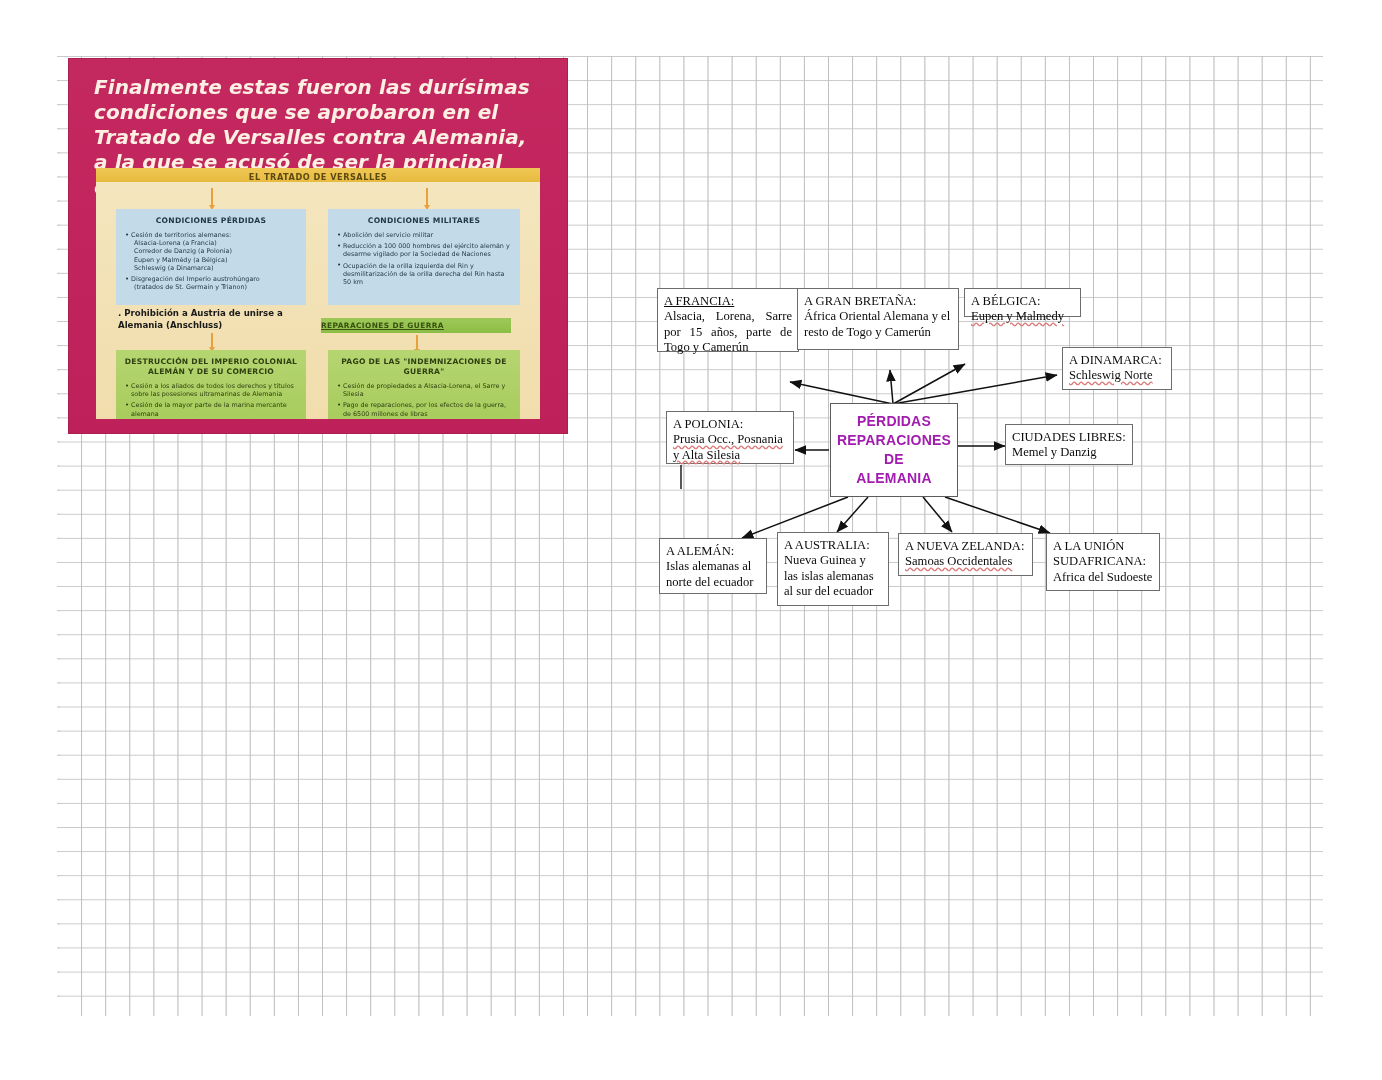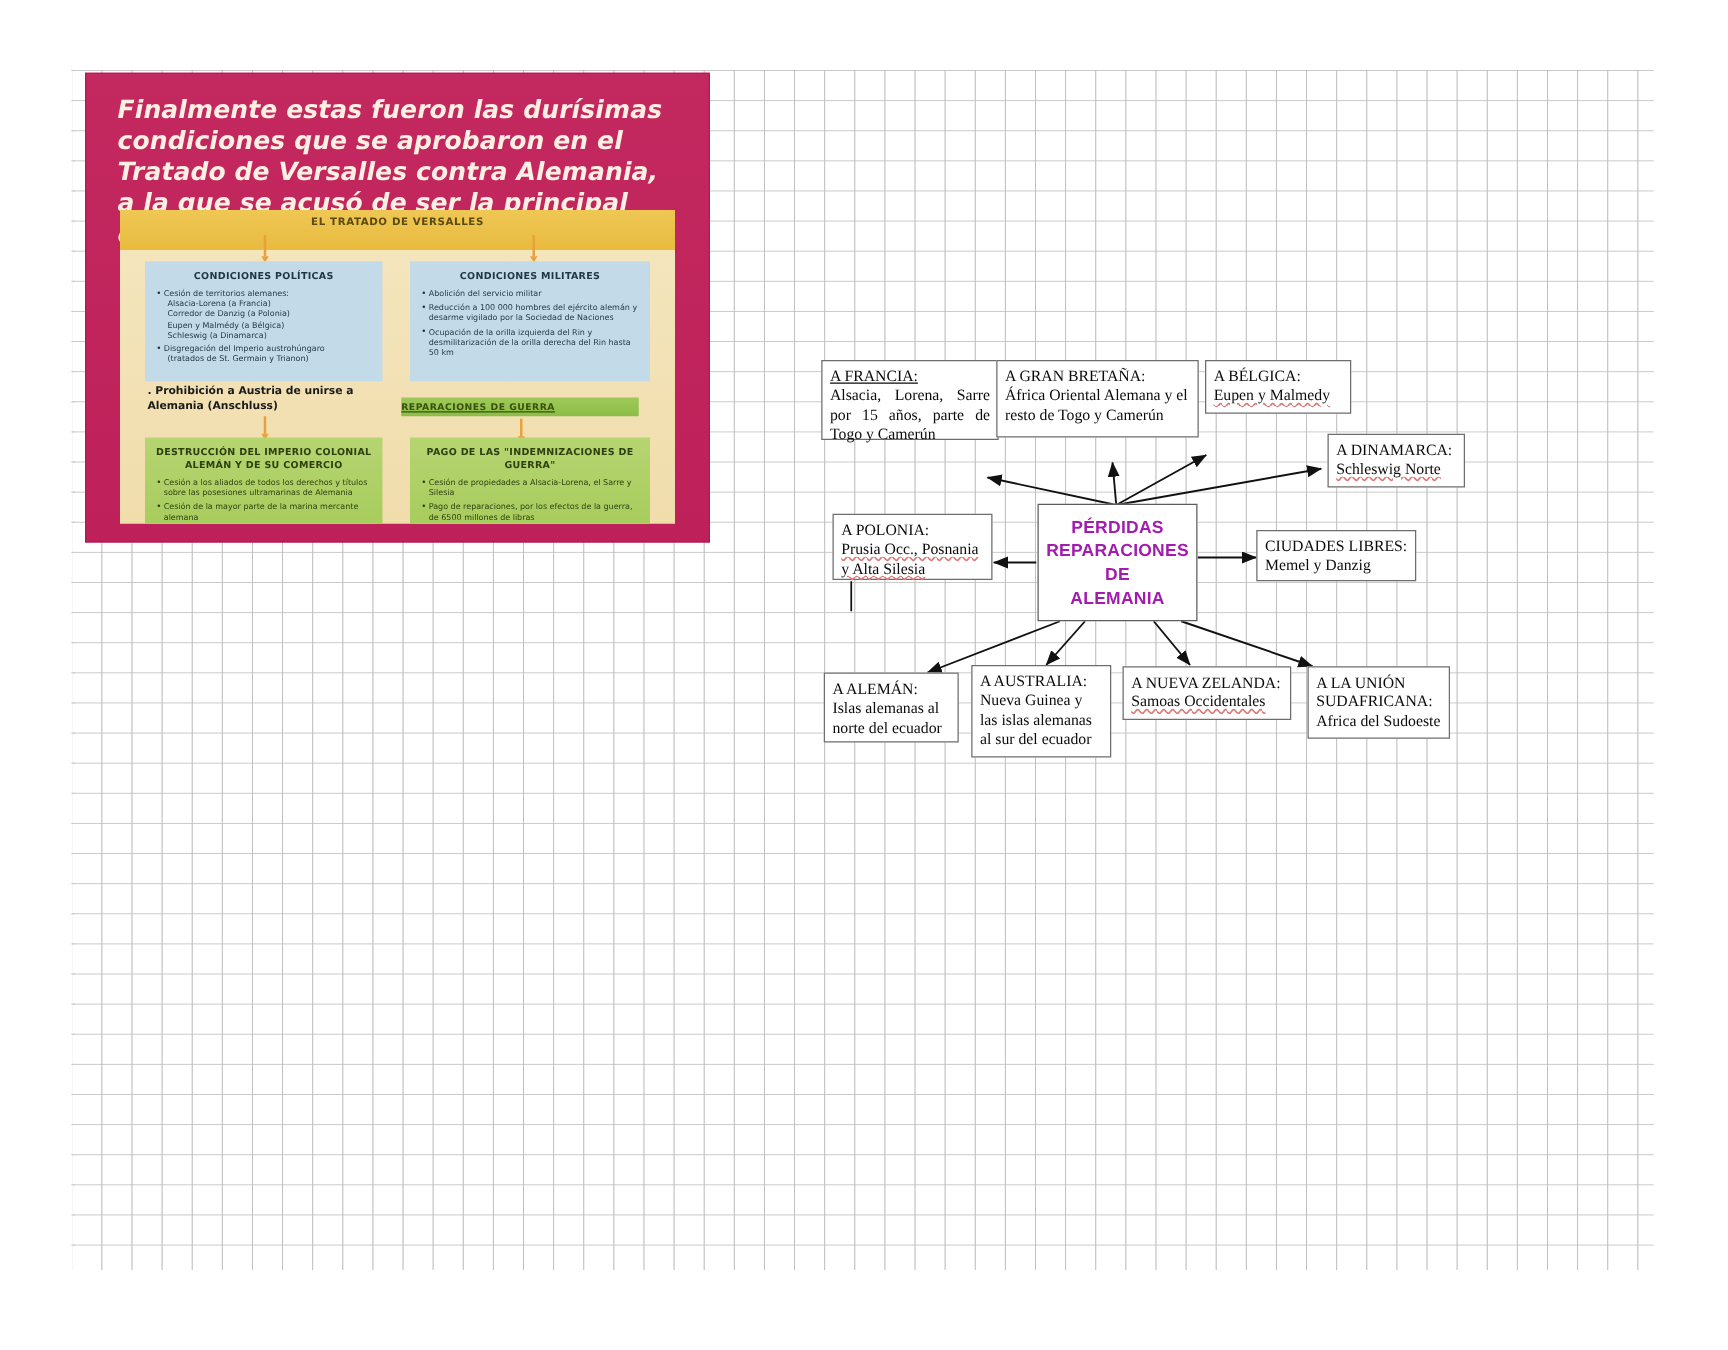--- a/index.html
+++ b/index.html
@@ -87,21 +87,21 @@
     width: 444px;
     height: 251px;
     background: #f3e3b9;
     background: linear-gradient(180deg,#f4e6bf 0%,#f1ddac 100%);
     overflow: hidden;
     font-family: "DejaVu Sans", sans-serif;
   }
   .tf-title-bar {
     position: absolute;
     left: 0; top: 0;
-    width: 444px; height: 32px;
+    width: 444px; height: 14px;
     background: linear-gradient(180deg,#efc754 0%,#e8bb3f 100%);
     color: #5d4a12;
     font-size: 8.2px;
     font-weight: 700;
     letter-spacing: .5px;
     text-align: center;
     line-height: 18px;
   }
   .tf-blue-box {
     position: absolute;
@@ -221,21 +221,21 @@
   <div id="slide-caption">Finalmente estas fueron las durísimas condiciones que se aprobaron en el Tratado de Versalles contra Alemania, a la que se acusó de ser la principal culpable de la guerra.</div>
 
   <div id="treaty-figure">
 
     <div class="tf-title-bar">EL TRATADO DE VERSALLES</div>
 
     <div class="tf-arrow" style="left:115px; top:20px; height:17px;"></div>
     <div class="tf-arrow" style="left:330px; top:20px; height:17px;"></div>
 
     <div class="tf-blue-box" style="left:20px; top:41px; width:190px; height:96px;">
-      <span class="tf-box-head">CONDICIONES POLÍTICAS</span>
+      <span class="tf-box-head">CONDICIONES PÉRDIDAS</span>
       <ul class="tf-list">
         <li>
           <span>Cesión de territorios alemanes:</span>
           <span class="tf-sub">Alsacia-Lorena (a Francia)</span>
           <span class="tf-sub">Corredor de Danzig (a Polonia)</span>
           <span class="tf-sub">Eupen y Malmédy (a Bélgica)</span>
           <span class="tf-sub">Schleswig (a Dinamarca)</span>
         </li>
         <li>
           <span>Disgregación del Imperio austrohúngaro</span>
@@ -309,21 +309,21 @@
 <div class="mm-box mm-justify" style="left:657px; top:288px; width:142px; height:64px;">
   <span class="hd u">A FRANCIA:</span>
   <span>Alsacia, Lorena, Sarre por 15 años, parte de Togo y Camerún</span>
 </div>
 
 <div class="mm-box" style="left:797px; top:288px; width:162px; height:62px;">
   <span class="hd">A GRAN BRETAÑA:</span>
   <span>África Oriental Alemana y el resto de Togo y Camerún</span>
 </div>
 
-<div class="mm-box" style="left:964px; top:288px; width:117px; height:43px;">
+<div class="mm-box" style="left:964px; top:288px; width:117px; height:29px;">
   <span class="hd">A BÉLGICA:</span>
   <span class="sq">Eupen y Malmedy</span>
 </div>
 
 <div class="mm-box" style="left:1062px; top:347px; width:110px; height:43px;">
   <span class="hd">A DINAMARCA:</span>
   <span class="sq">Schleswig Norte</span>
 </div>
 
 <div class="mm-box" style="left:666px; top:411px; width:128px; height:53px;">

